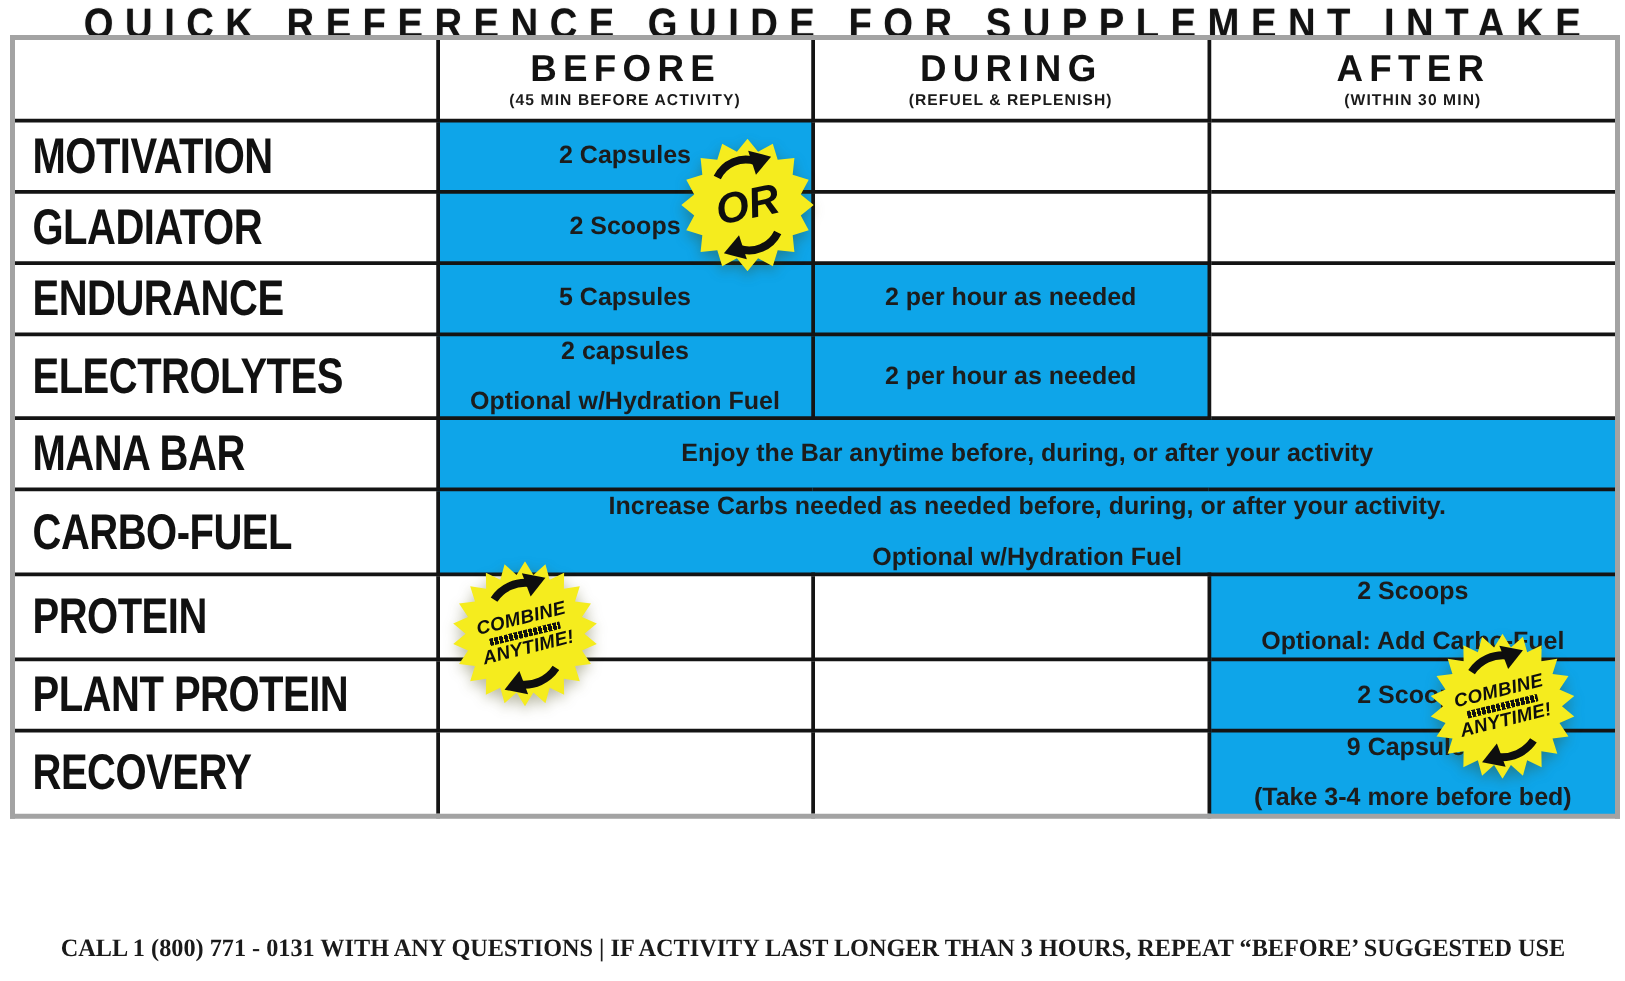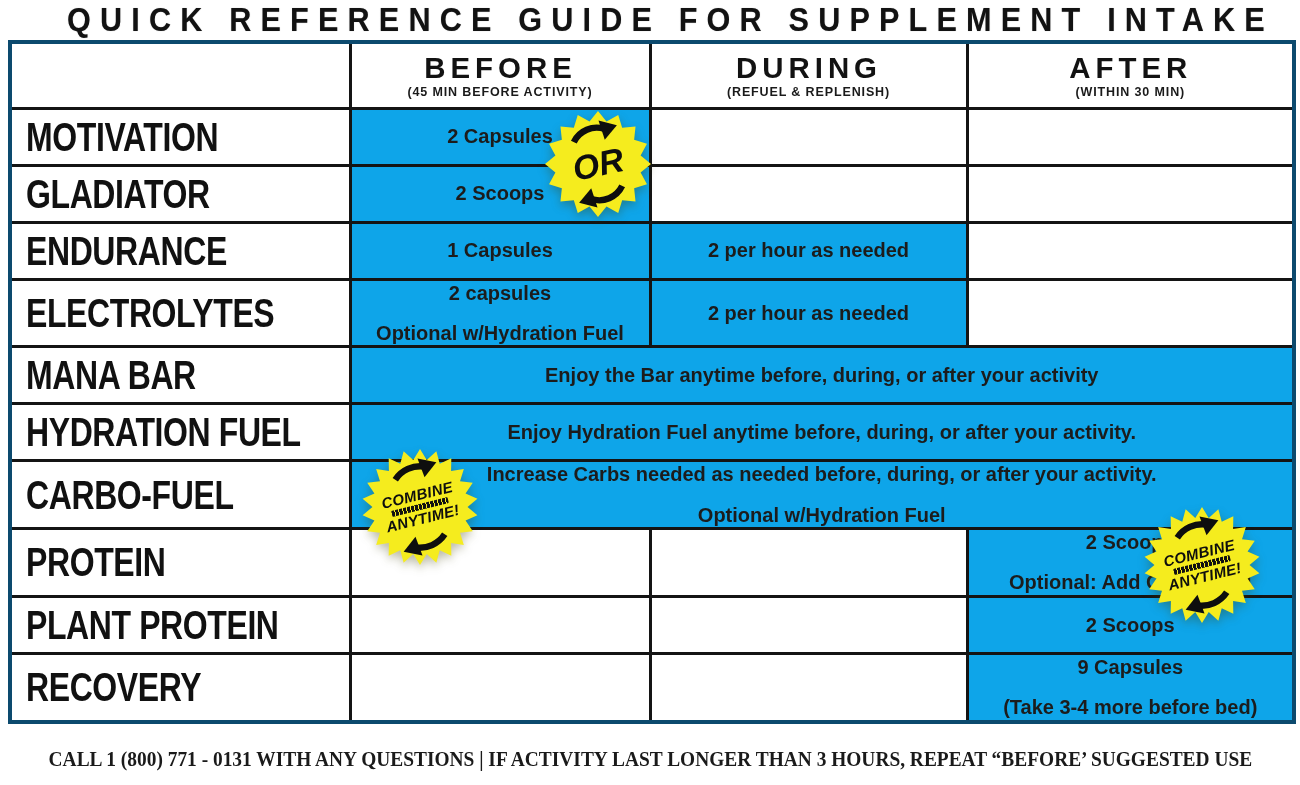--- a/index.html
+++ b/index.html
@@ -15,23 +15,23 @@
     white-space:nowrap;
   }
   .title span{
     display:inline-block; font-size:34px; font-weight:bold;
     letter-spacing:0.30em; transform:scaleX(0.90); transform-origin:center;
     color:#121212; text-shadow:0 0 1px rgba(0,0,0,.35);
   }
 
   
   table.guide {
-    position:absolute; left:8px; top:40px; width:1284px; height:538px;
+    position:absolute; left:8px; top:28px; width:1284px; height:538px;
     border-collapse:collapse; table-layout:fixed;
-    border:4px solid #0c4a6e; background:#fff;
+    border:4px solid #a3a3a3; background:#fff;
   }
   table.guide td, table.guide th { border:3px solid #141414; padding:0; vertical-align:middle; }
   col.c-label { width:340px; } col.c-before { width:300px; }
   col.c-during { width:317px; } col.c-after { width:327px; }
   tr.head-row { height:66px; }
   tr.data-row { height:57px; }
 
   th.colhead { text-align:center; background:#fff; font-weight:bold; }
   .colhead-main {
     display:block; font-size:30px; font-weight:bold; letter-spacing:0.17em;
@@ -133,21 +133,21 @@
       <td class="cell yellow">
             <div class="cval">2 Scoops</div>
           </td>
       <td class="cell"></td>
       <td class="cell"></td>
     </tr>
 
     <tr class="data-row">
       <td class="label-cell"><span class="row-label">ENDURANCE</span></td>
       <td class="cell yellow">
-            <div class="cval">1 Capsules</div>
+            <div class="cval">5 Capsules</div>
           </td>
       <td class="cell yellow">
             <div class="cval">2 per hour as needed</div>
           </td>
       <td class="cell"></td>
     </tr>
 
     <tr class="data-row">
       <td class="label-cell"><span class="row-label">ELECTROLYTES</span></td>
       <td class="cell yellow">
@@ -161,26 +161,20 @@
     </tr>
 
 
     <tr class="data-row">
       <td class="label-cell"><span class="row-label">MANA BAR</span></td>
       <td class="cell yellow" colspan="3">
             <div class="cval">Enjoy the Bar anytime before, during, or after your activity</div>
           </td>
     </tr>
 
-    <tr class="data-row">
-      <td class="label-cell"><span class="row-label">HYDRATION FUEL</span></td>
-      <td class="cell yellow" colspan="3">
-            <div class="cval">Enjoy Hydration Fuel anytime before, during, or after your activity.</div>
-          </td>
-    </tr>
 
     <tr class="data-row">
       <td class="label-cell"><span class="row-label">CARBO-FUEL</span></td>
       <td class="cell yellow" colspan="3">
         <div class="cval">Increase Carbs needed as needed before, during, or after your activity.</div>
         <div class="cval note">Optional w/Hydration Fuel</div>
       </td>
     </tr>
 
     <tr class="data-row">

